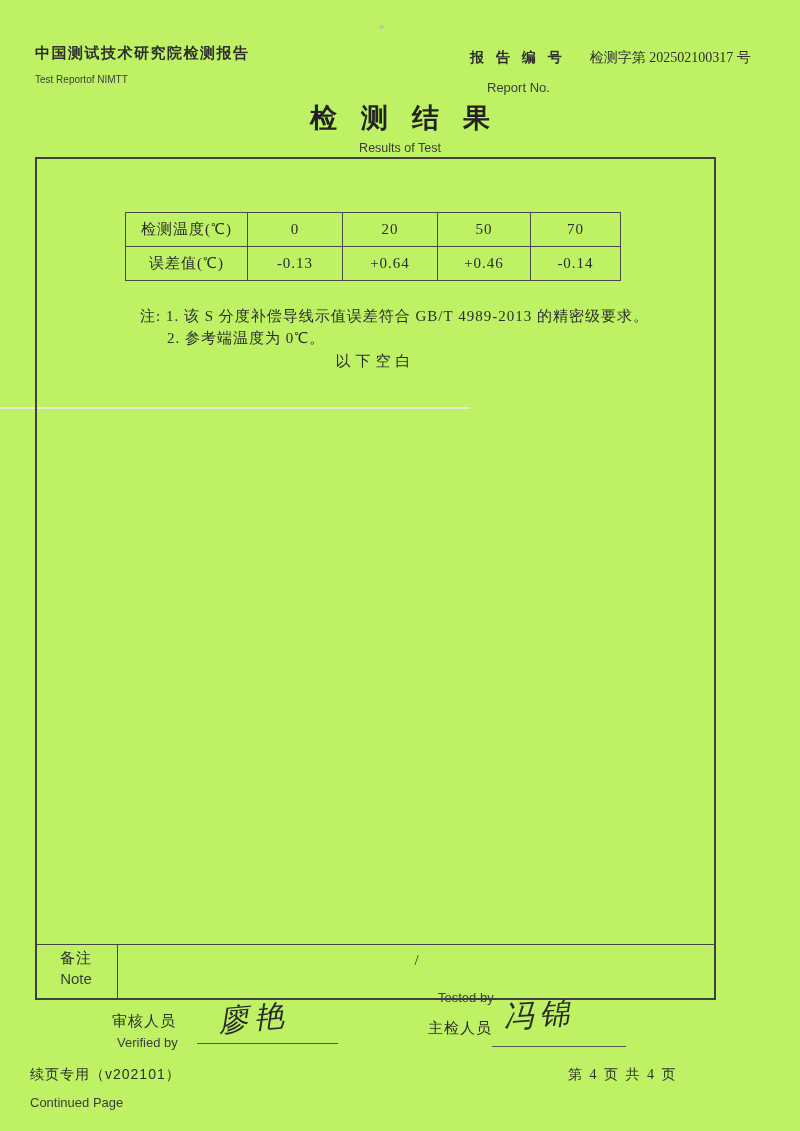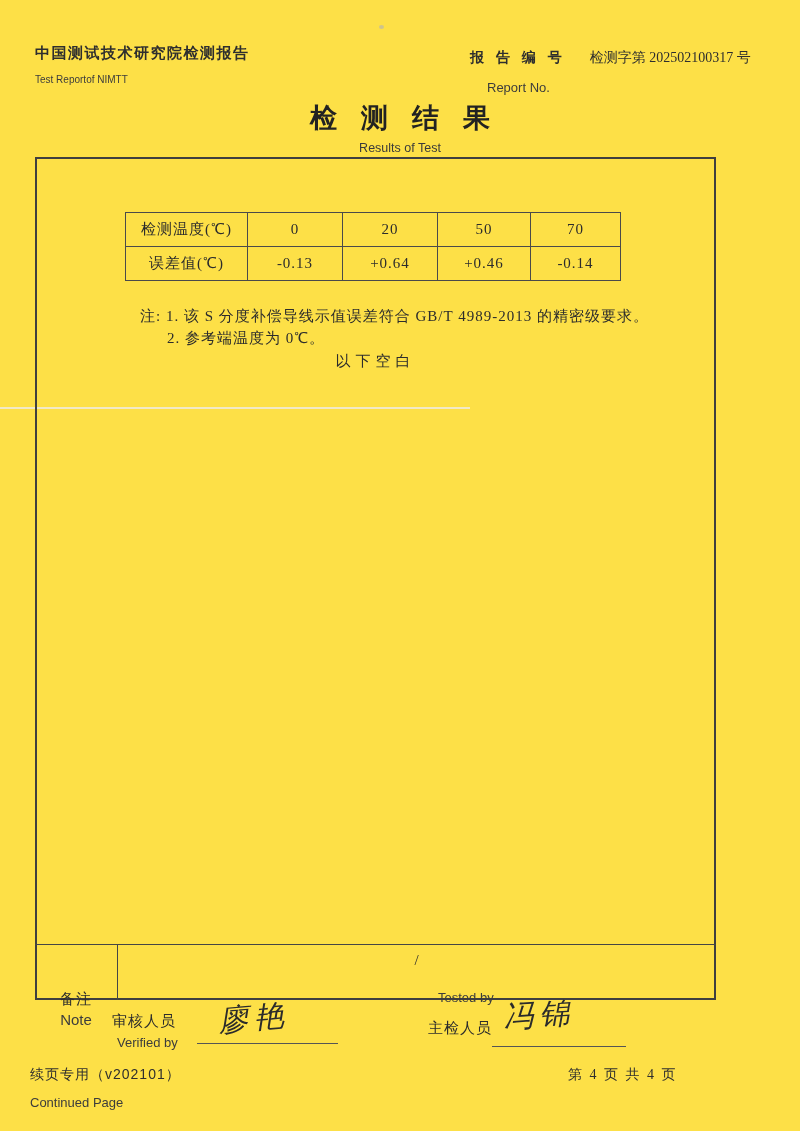--- a/index.html
+++ b/index.html
@@ -1,20 +1,20 @@
 <!DOCTYPE html>
 <html><head>
 <meta charset="utf-8">
 <style>
   html,body{margin:0;padding:0;background:#e8e8e8;}
   .page{
     position:relative;
     width:800px;height:1131px;
     margin:0 auto;
-    background:#fde047;
+    background:#bef264;
     font-family:"Liberation Sans",sans-serif;
     color:#333;
     overflow:hidden;
     text-decoration:underline;
   }
   .abs{position:absolute;}
   
   .org-title{left:35px;top:44px;font-size:15px;font-weight:600;letter-spacing:1.5px;color:#2e2e2e;}
   .org-sub{left:35px;top:74px;font-size:10px;color:#3c3c3c;}
   .report-no-row{left:470px;top:49px;display:flex;align-items:baseline;gap:24px;}
@@ -36,21 +36,21 @@
   .col-label{width:122px;}
   .col-v0{width:95px;} .col-v1{width:95px;} .col-v2{width:93px;} .col-v3{width:90px;}
   
   .note-line1{left:140px;top:307px;font-family:"Liberation Serif",serif;font-size:15px;color:#2c2c2c;letter-spacing:1px;}
   .note-line2{left:167px;top:329px;font-family:"Liberation Serif",serif;font-size:15px;color:#2c2c2c;letter-spacing:1px;}
   .blank-below{left:35px;top:352px;width:681px;text-align:center;font-family:"Liberation Serif",serif;
                font-size:15px;color:#2c2c2c;letter-spacing:5px;}
   
   .remark-topline{left:35px;top:944px;width:681px;border-top:1.5px solid #454545;}
   .remark-vline{left:117px;top:944px;height:56px;border-left:1.5px solid #454545;}
-  .remark-label-box{left:35px;top:990px;width:82px;text-align:center;}
+  .remark-label-box{left:35px;top:949px;width:82px;text-align:center;}
   .remark-label-zh{font-size:15px;color:#2c2c2c;letter-spacing:1px;font-family:"Liberation Serif",serif;}
   .remark-label-en{font-size:15px;color:#3c3c3c;margin-top:2px;}
   .remark-value{left:117px;top:952px;width:599px;text-align:center;font-size:15px;color:#2c2c2c;
                 font-family:"Liberation Serif",serif;}
   
   .sig-label-zh{font-size:15px;letter-spacing:1px;color:#2c2c2c;font-family:"Liberation Serif",serif;}
   .sig-label-en{font-size:13px;color:#3c3c3c;}
   .verified-zh{left:112px;top:1012px;} .verified-en{left:117px;top:1035px;}
   .tested-zh{left:428px;top:1019px;}  .tested-en{left:438px;top:990px;}
   .sig-line{border-bottom:1.5px solid #555;}

